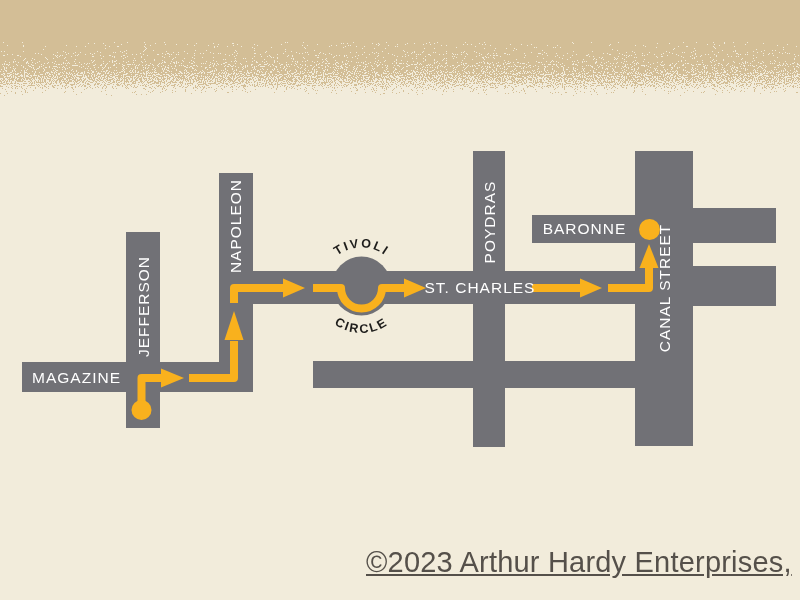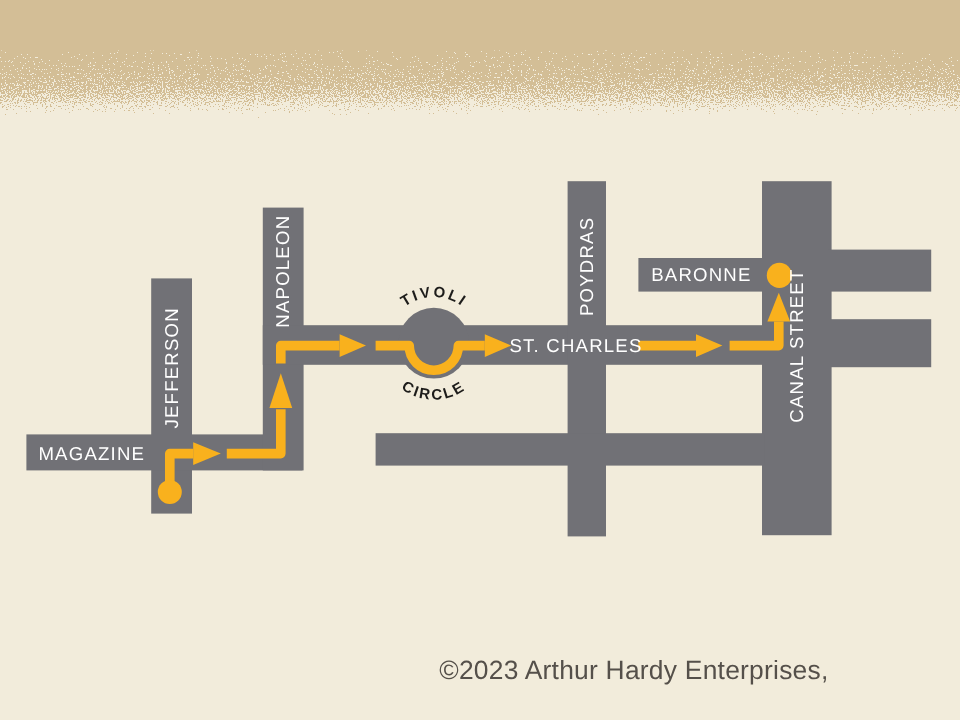--- a/index.html
+++ b/index.html
@@ -22,24 +22,25 @@
     font-family: "Liberation Sans", "DejaVu Sans", sans-serif;
     font-size: 12.5px;
     font-weight: bold;
     letter-spacing: 2px;
     fill: #1d1c1a;
   }
   .copyright {
     position: absolute;
     left: 366px;
     top: 546px;
-    font-size: 22px;
+    font-size: 29px;
     letter-spacing: 0.2px;
     color: #55504a;
     white-space: nowrap;
+    text-decoration: underline;
   }
 </style>
 </head>
 <body>
 
 <div class="stage">
 
   <svg class="map-svg" width="800" height="600" viewBox="0 0 800 600" xmlns="http://www.w3.org/2000/svg">
 
     <defs>

